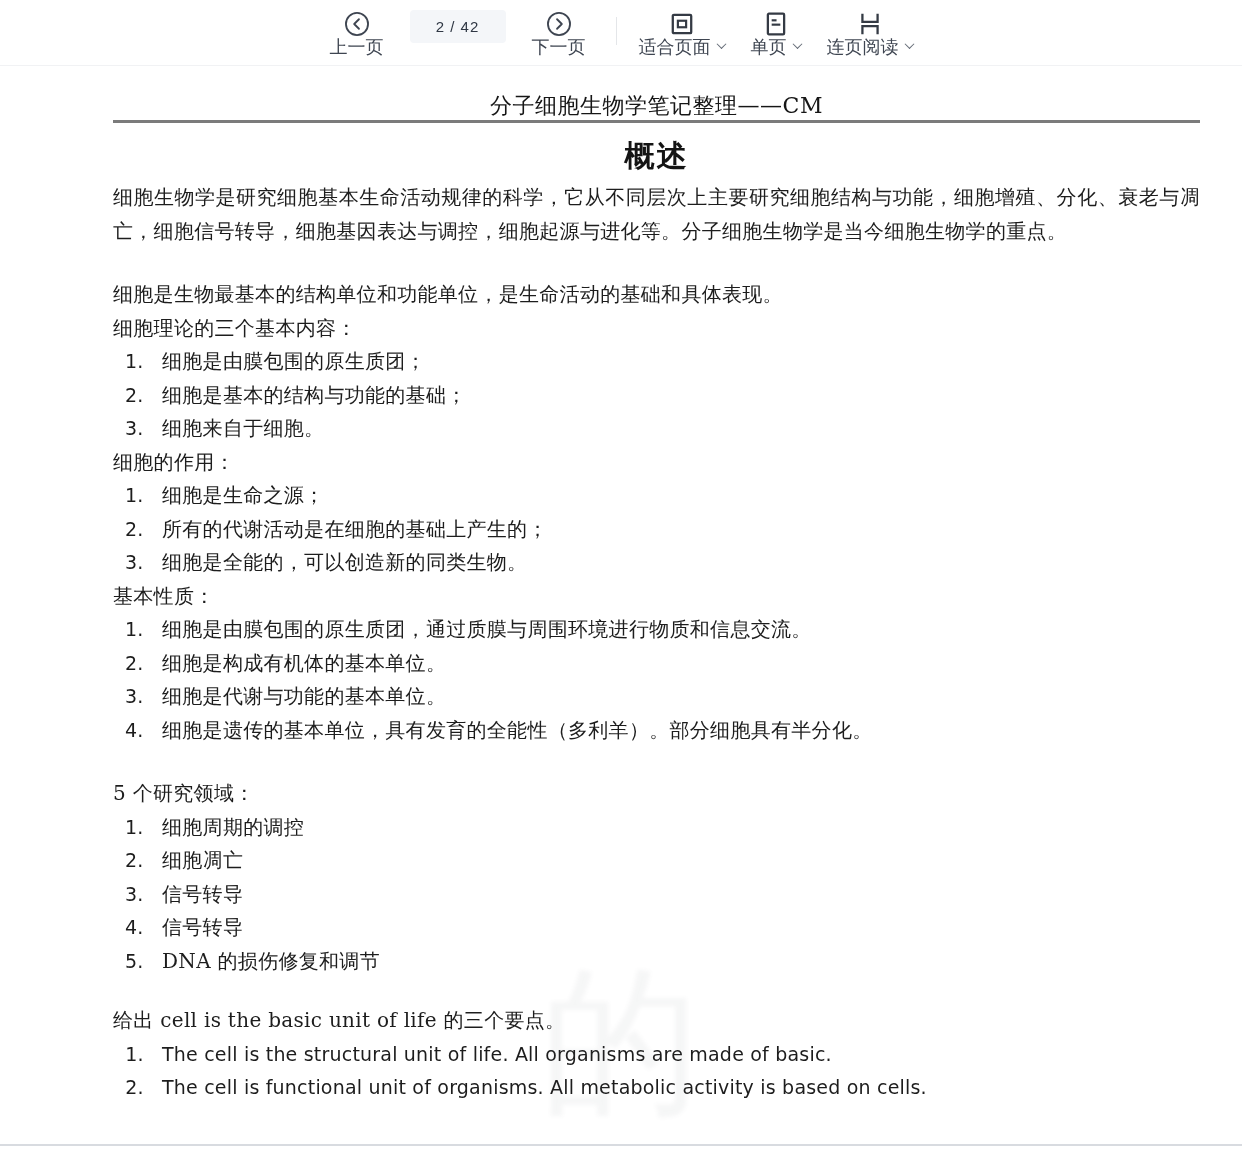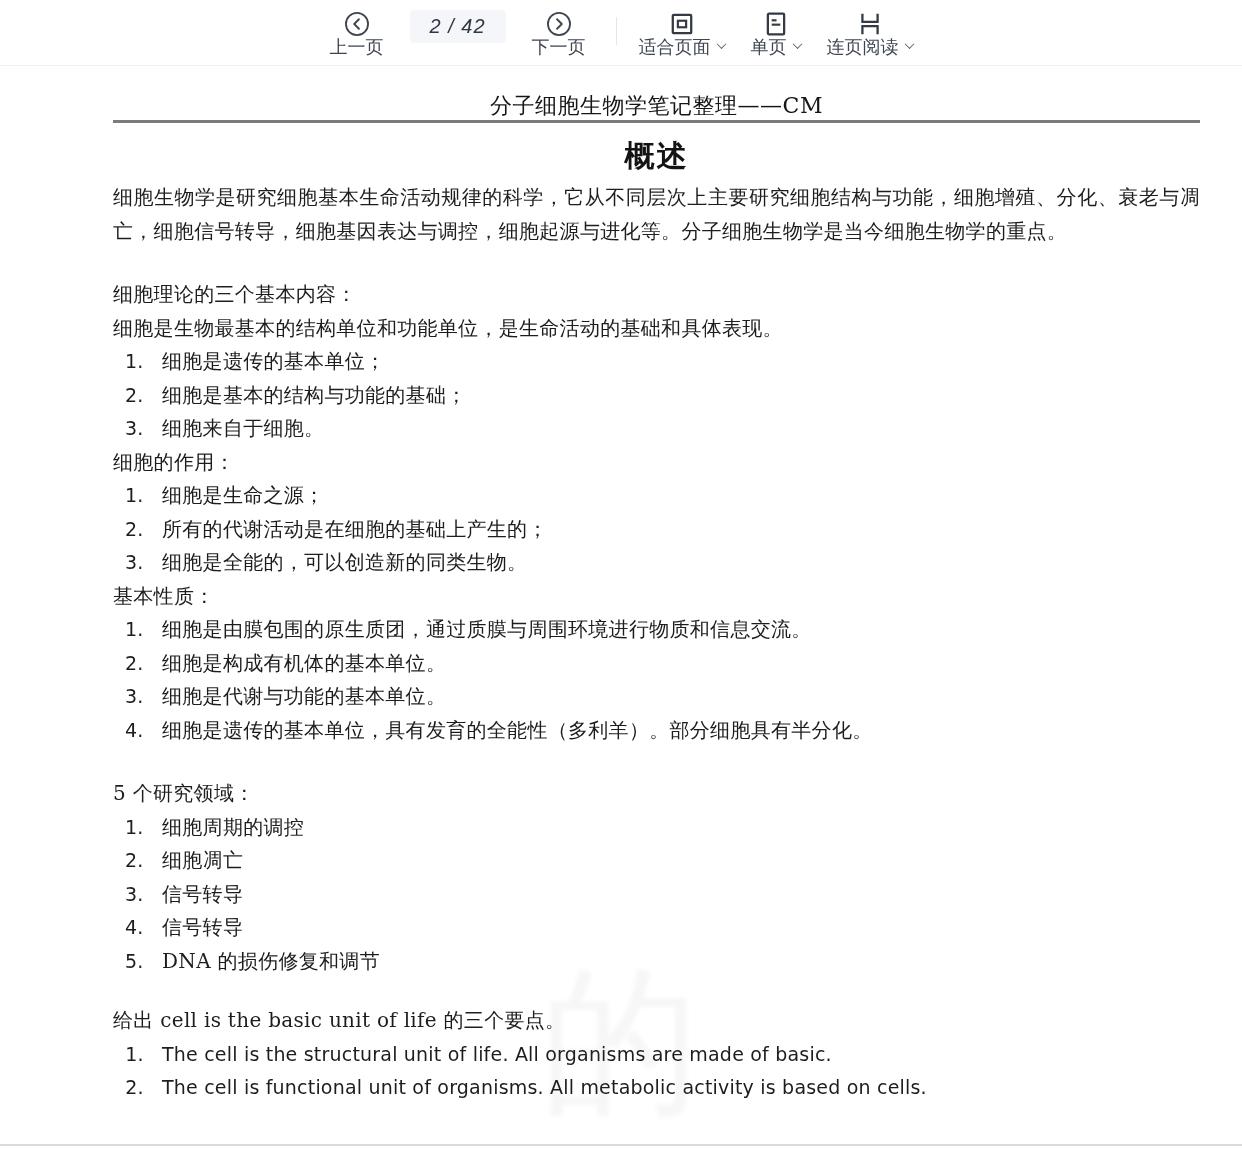--- a/index.html
+++ b/index.html
@@ -28,21 +28,21 @@
   .chev {
     display: inline-block; width: 7px; height: 7px;
     border-right: 1.5px solid #646b76; border-bottom: 1.5px solid #646b76;
     transform: rotate(45deg) translate(-1px,-1px);
     margin-left: 7px; margin-top: -3px;
   }
   .page-box {
     width: 96px; height: 33px; margin: 0 26px; margin-bottom: 14px; align-self: flex-end;
     background: #f4f6f9; border-radius: 4px;
     display: flex; align-items: center; justify-content: center;
-    font-size: 20px; color: #2f3744; letter-spacing: 1px; cursor: text; font-style: italic;
+    font-size: 15px; color: #2f3744; letter-spacing: 1px; cursor: text;
   }
   .tb-divider { width: 1px; height: 28px; background: #e4e6e9; margin: 0 22px 12px 30px; align-self: flex-end; }
   .gap26 { margin-left: 26px; text-align: center; }
 
   
   .doc { position: relative; padding: 0 42px 0 113px; color: #1d1d1d; }
   .doc-header {
     margin-top: 30px; text-align: center;
     font-size: 22px; line-height: 19px; color: #161616; letter-spacing: 0.5px;
   }
@@ -148,25 +148,25 @@
 
 <main class="doc">
   <div class="doc-header">分子细胞生物学笔记整理——CM</div>
   <div class="doc-rule"></div>
   <h1 class="doc-title">概述</h1>
 
   <p class="para">细胞生物学是研究细胞基本生命活动规律的科学，它从不同层次上主要研究细胞结构与功能，细胞增殖、分化、衰老与凋亡，细胞信号转导，细胞基因表达与调控，细胞起源与进化等。分子细胞生物学是当今细胞生物学的重点。</p>
 
   <div class="sp30"></div>
 
+  <p class="line">细胞是生物最基本的结构单位和功能单位，是生命活动的基础和具体表现。</p>
+
   <p class="line">细胞理论的三个基本内容：</p>
-
-  <p class="line">细胞是生物最基本的结构单位和功能单位，是生命活动的基础和具体表现。</p>
-  <ol>
-    <li>细胞是遗传的基本单位；</li>
+  <ol>
+    <li>细胞是由膜包围的原生质团；</li>
     <li>细胞是基本的结构与功能的基础；</li>
     <li>细胞来自于细胞。</li>
   </ol>
 
   <p class="line">细胞的作用：</p>
   <ol>
     <li>细胞是生命之源；</li>
     <li>所有的代谢活动是在细胞的基础上产生的；</li>
     <li>细胞是全能的，可以创造新的同类生物。</li>
   </ol>

